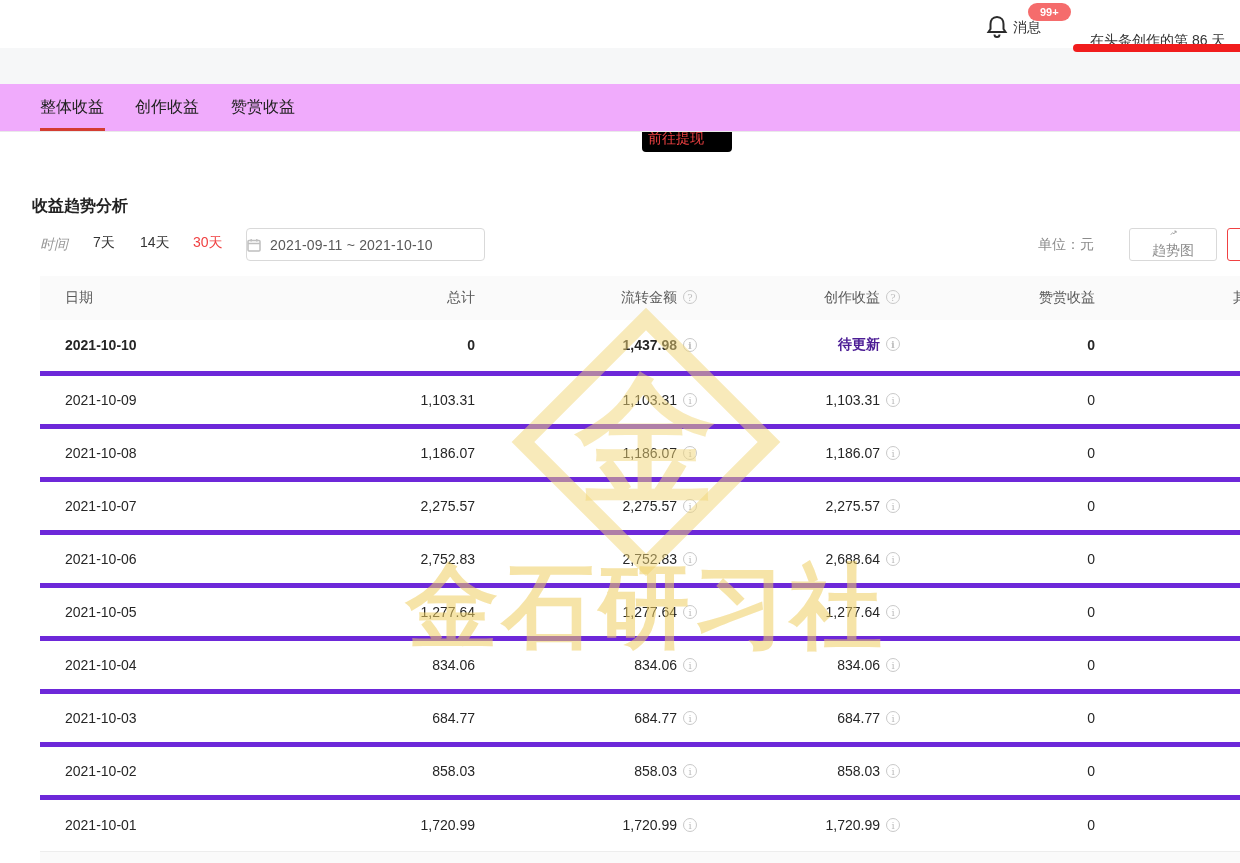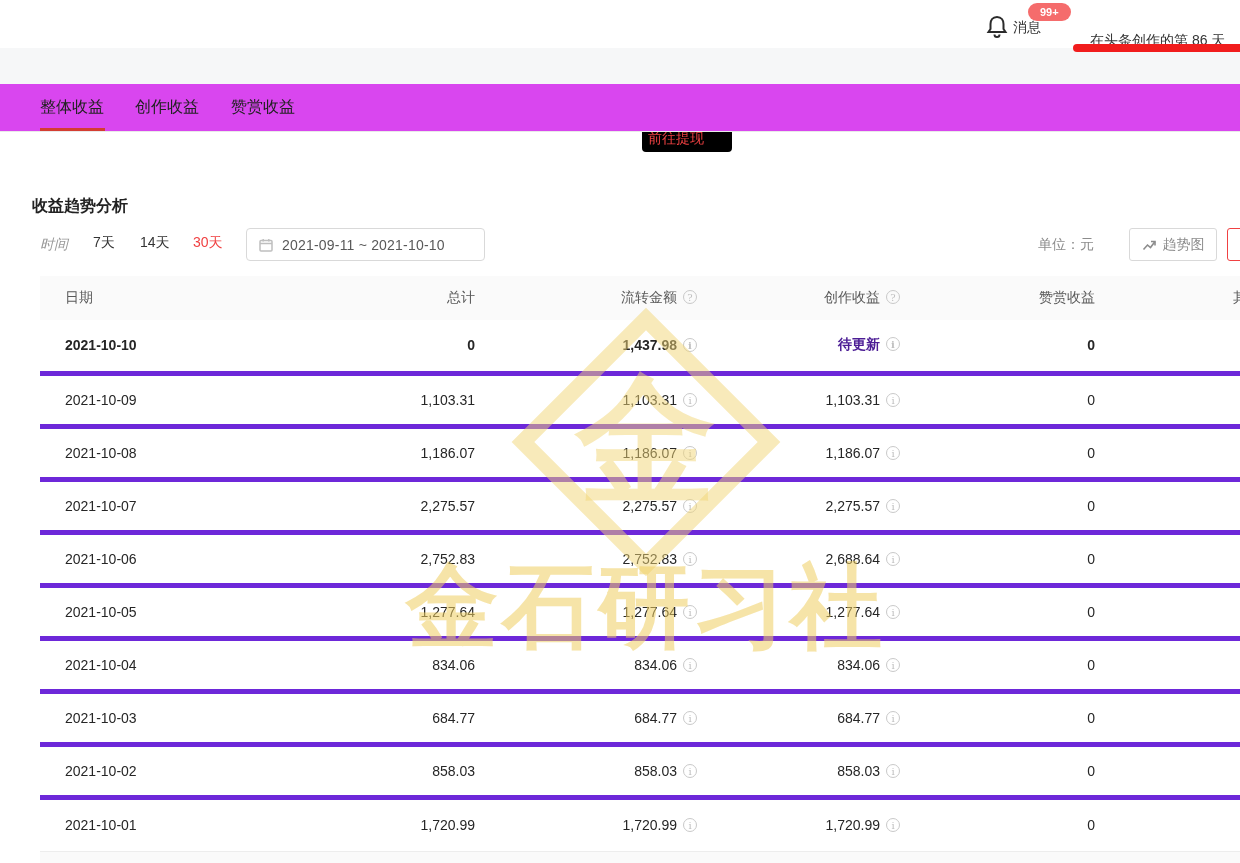--- a/index.html
+++ b/index.html
@@ -14,45 +14,45 @@
   .msg-label { position:absolute; left:1013px; top:19px; font-size:14px; color:#333; cursor:pointer; }
   .badge { position:absolute; left:1028px; top:3px; min-width:32px; height:18px; background:#f56c6c;
            border-radius:9px; color:#fff; font-size:11px; font-weight:bold; text-align:center;
            line-height:18px; padding:0 12px; z-index:5; }
   .day-counter { position:absolute; left:1090px; top:20px; font-size:14px; color:#333; white-space:nowrap;margin-top:12px; }
   .red-marker { position:absolute; left:1073px; top:44px; width:175px; height:8px; background:#f11d1d;
                 border-radius:5px 0 0 5px; z-index:5; }
 
   
   .gray-band { position:absolute; top:48px; left:0; width:1240px; height:36px; background:#f6f7f8; z-index:3; }
-  .tabs-bar { position:absolute; top:84px; left:0; width:1240px; height:48px; background:#d946ef;
+  .tabs-bar { position:absolute; top:84px; left:0; width:1240px; height:48px; background:#f0abfc;
               border-bottom:1px solid #e9e9e9; z-index:3; }
   .tab { position:absolute; top:13px; font-size:16px; color:#222; cursor:pointer; }
   .tab.t0 { left:40px; } .tab.t1 { left:135px; } .tab.t2 { left:231px; }
   .tab-underline { position:absolute; left:40px; bottom:0; width:65px; height:3px; background:#d43d31; }
 
   
   .withdraw-btn { position:absolute; left:642px; top:114px; width:90px; height:38px; z-index:2;
                   border:6px solid #000000; border-radius:4px; background:#000000; color:#f04142;
                   font-size:14px; text-align:left; line-height:36px; cursor:pointer; }
 
   
   .section-title { position:absolute; left:32px; top:196px; font-size:16px; font-weight:600; color:#222; }
   .time-label { position:absolute; left:40px; top:236px; font-size:14px; color:#999;font-style:italic; }
   .range { position:absolute; top:234px; font-size:14px; color:#333; cursor:pointer; }
   .range.r0 { left:93px; } .range.r1 { left:140px; } .range.r2 { left:193px; color:#f04142; }
   .datebox { position:absolute; left:246px; top:228px; width:239px; height:33px; background:#fff;
              border:1px solid #d9d9d9; border-radius:4px; display:flex; align-items:center;
-             padding-left:12px; cursor:pointer; }
+             cursor:pointer; }
   .datebox svg { width:14px; height:14px; stroke:#bfbfbf; fill:none; stroke-width:1.5; margin-right:9px; }
   .datebox .dtext { font-size:14px; color:#595959; letter-spacing:.2px; }
   .unit-label { position:absolute; left:1038px; top:236px; font-size:14px; color:#8c8c8c; }
   .trend-btn { position:absolute; left:1129px; top:228px; width:88px; height:33px; background:#fff;
                border:1px solid #d9d9d9; border-radius:3px; display:flex; align-items:center;
-               justify-content:center; gap:6px; cursor:pointer; }
+               justify-content:center; gap:6px; cursor:pointer;flex-direction:column; }
   .trend-btn svg { width:15px; height:15px; stroke:#8c8c8c; fill:none; stroke-width:1.6; }
   .trend-btn span { font-size:14px; color:#8c8c8c; }
   .detail-btn { position:absolute; left:1227px; top:228px; width:80px; height:33px; background:#fff;
                 border:1px solid #f04142; border-radius:3px; color:#f04142; font-size:14px;
                 line-height:31px; padding-left:18px; cursor:pointer; }
 
   
   .earn-table { position:absolute; left:40px; top:276px; width:1249px; border-collapse:collapse;
                 table-layout:fixed; }
   .earn-table col.c0{width:200px}.earn-table col.c1{width:235px}.earn-table col.c2{width:222px}

